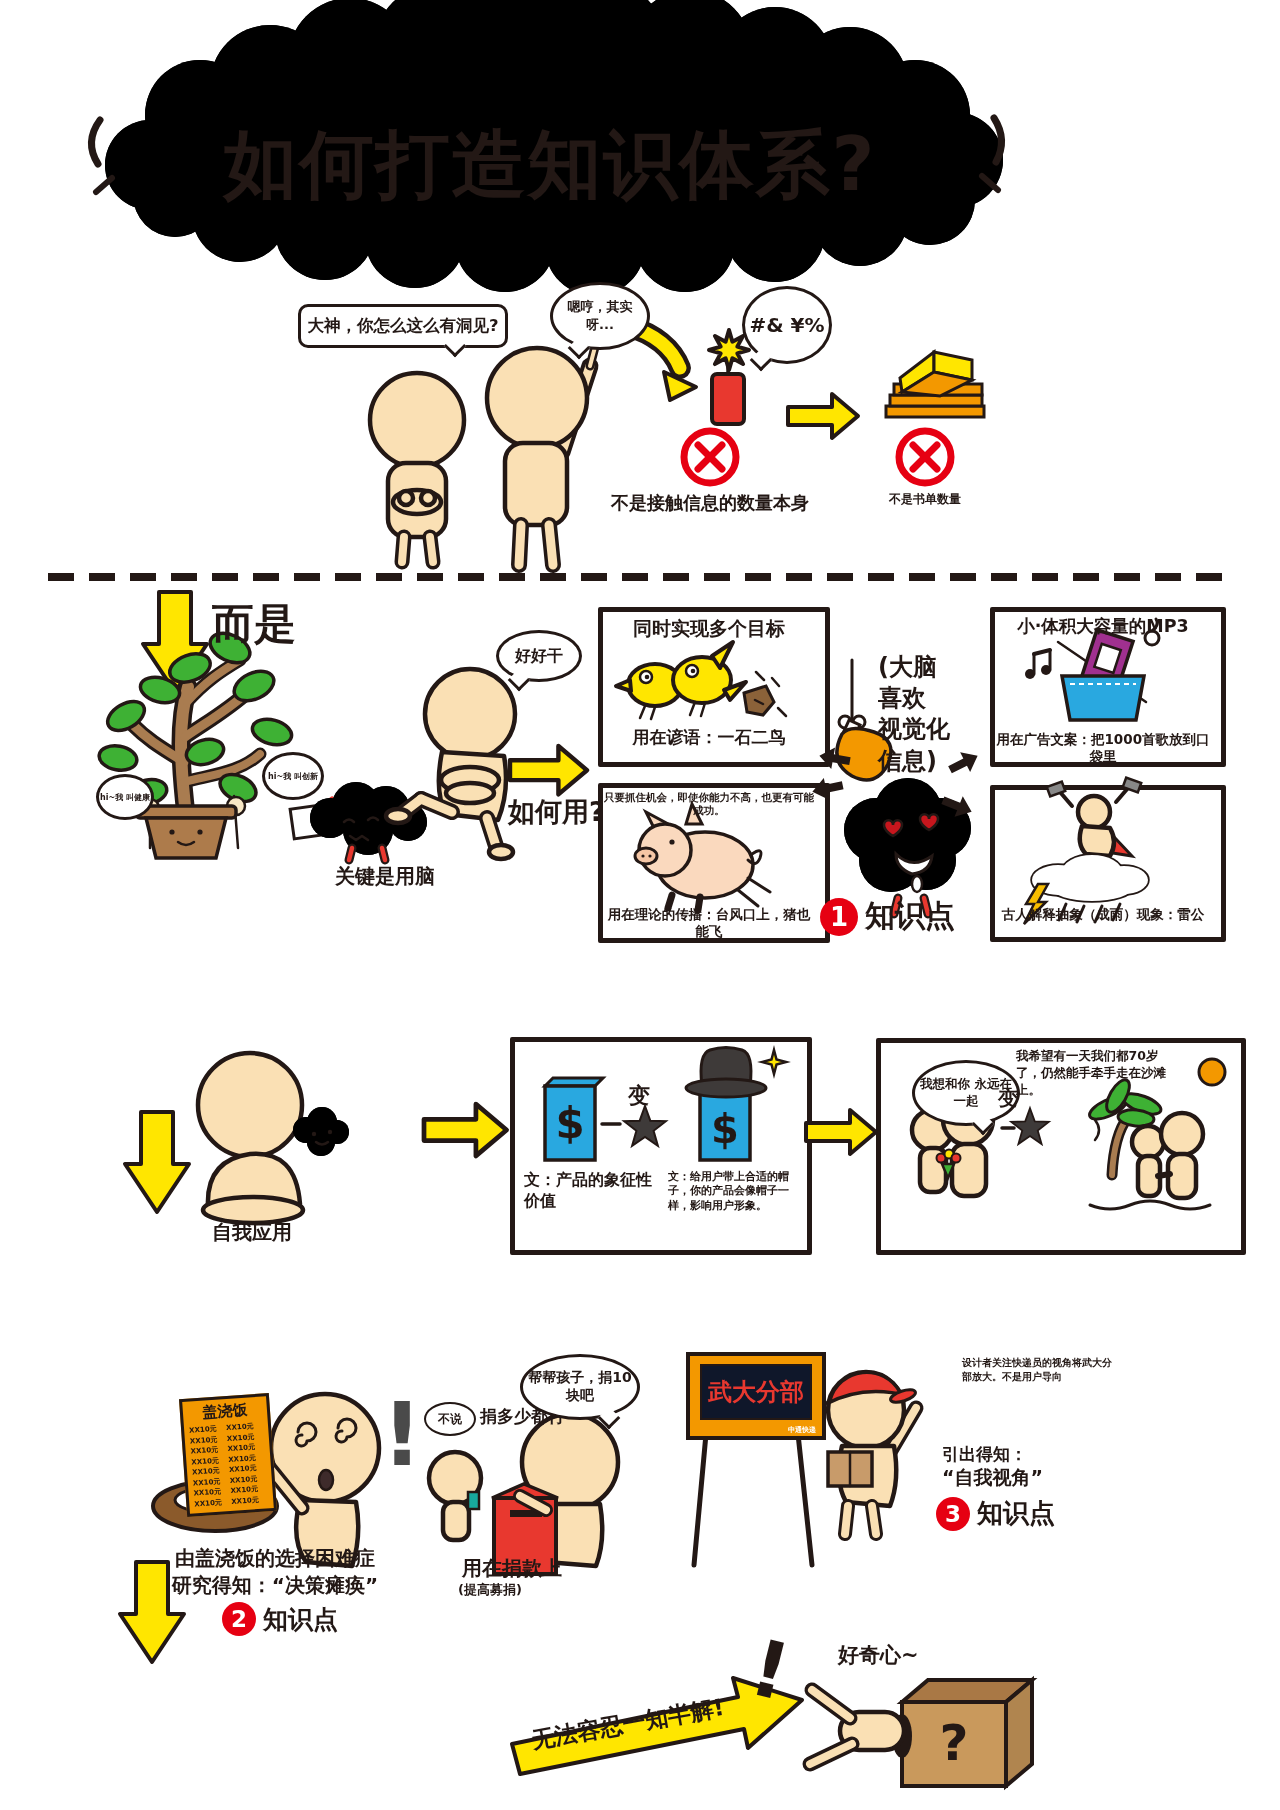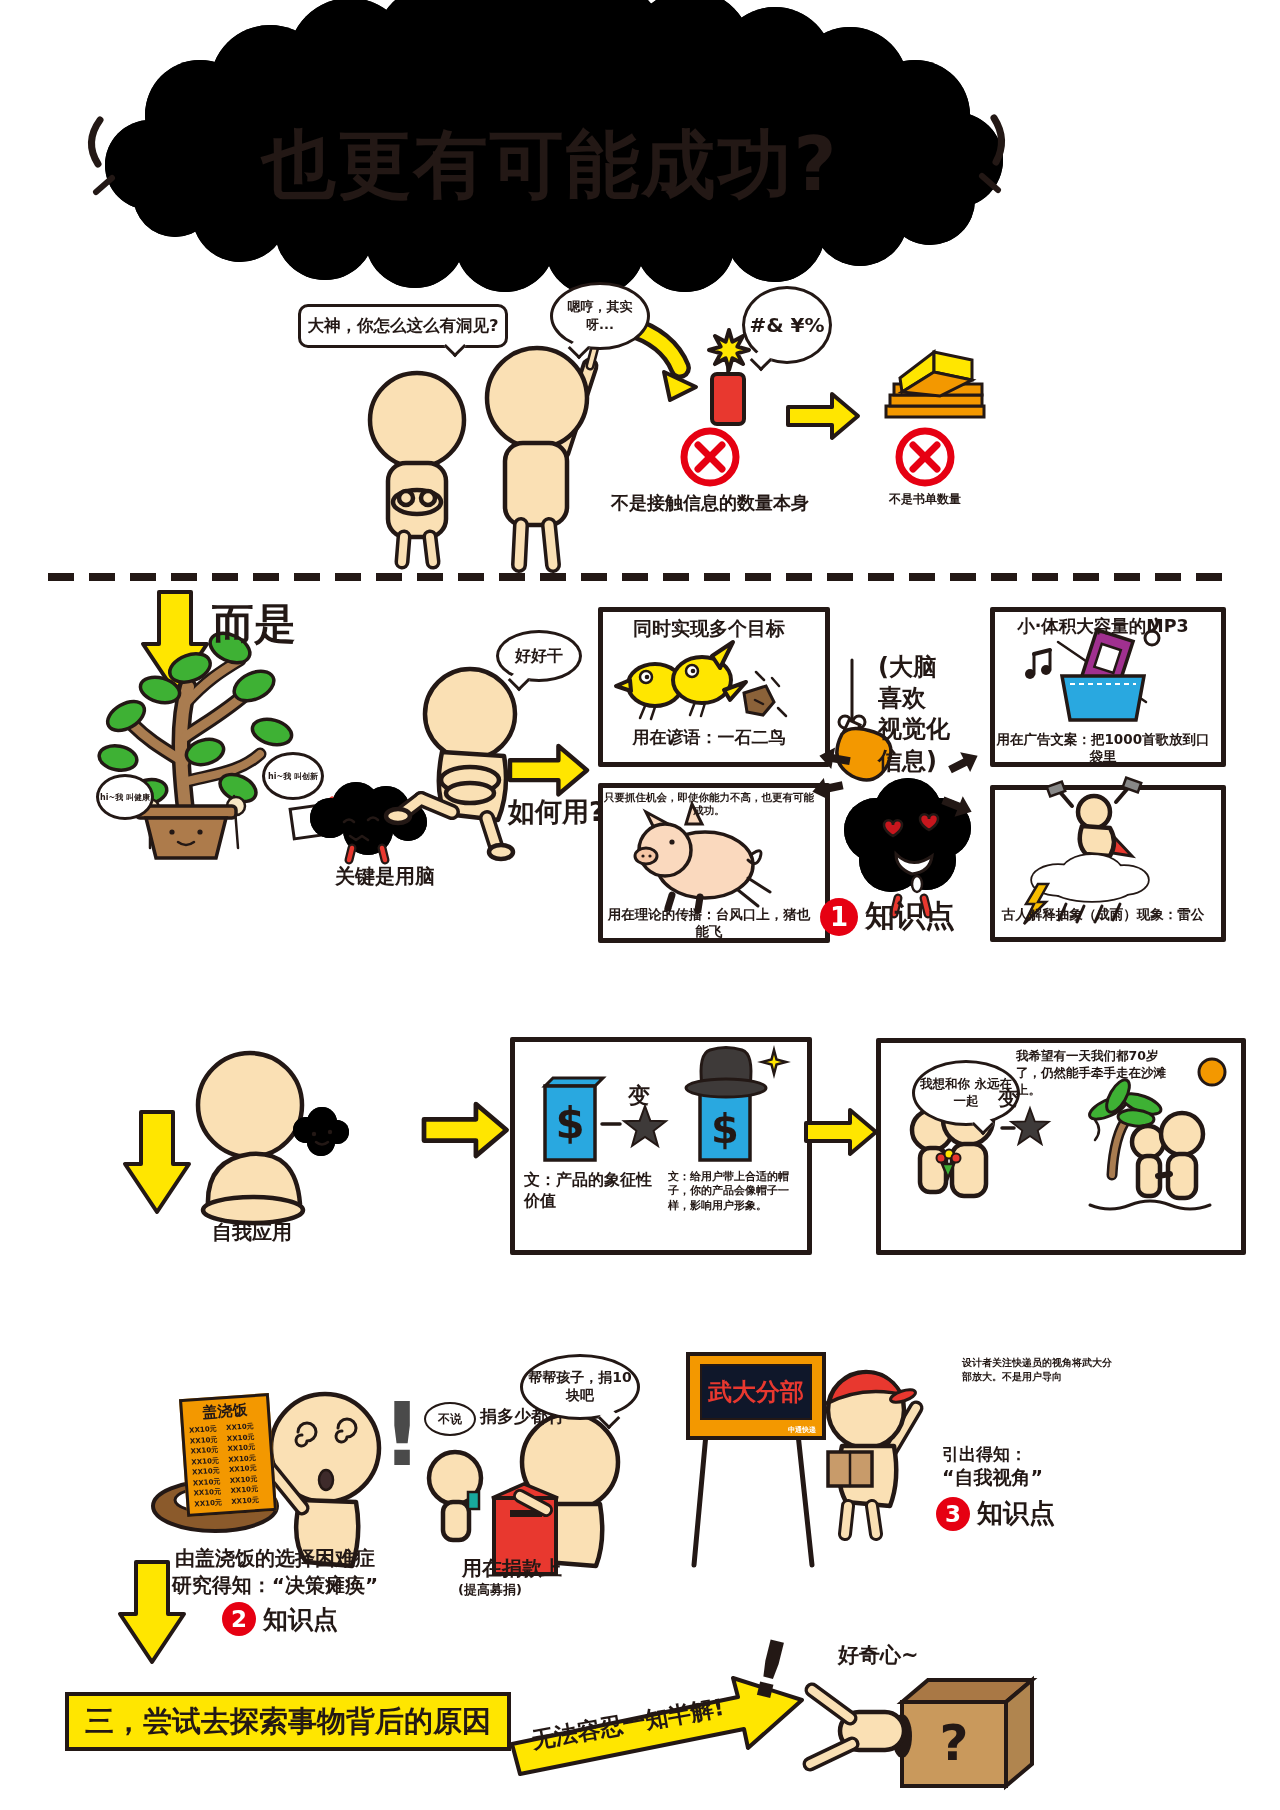--- a/index.html
+++ b/index.html
@@ -482,21 +482,21 @@
     </g>
   </svg>
 
   <div class="box" style="left:598px;top:607px;width:222px;height:150px;"></div>
   <div class="box" style="left:598px;top:783px;width:222px;height:150px;"></div>
   <div class="box" style="left:990px;top:607px;width:226px;height:150px;"></div>
   <div class="box" style="left:990px;top:785px;width:226px;height:147px;"></div>
   <div class="box" style="left:510px;top:1037px;width:292px;height:208px;"></div>
   <div class="box" style="left:876px;top:1038px;width:360px;height:207px;"></div>
 
-  <div class="t c" style="left:160px;top:118px;width:780px;font-size:74px;letter-spacing:2px;">也更有可能成功?</div>
+  <div class="t c" style="left:160px;top:118px;width:780px;font-size:74px;letter-spacing:2px;">如何打造知识体系?</div>
 
   <div class="bubble rect" style="left:298px;top:304px;width:204px;height:38px;font-size:16.5px;">
     <span>大神，你怎么这么有洞见?</span>
     <i class="tail" style="left:146px;"></i>
   </div>
   <div class="bubble round" style="left:550px;top:282px;width:90px;height:58px;font-size:13px;padding:2px;">
     <span>嗯哼，其实呀...</span>
     <i class="tail" style="left:18px;"></i>
   </div>
   <div class="bubble round" style="left:742px;top:286px;width:80px;height:68px;font-size:20px;padding:2px;">
@@ -601,18 +601,17 @@
     <span style="position:absolute;right:6px;bottom:1px;color:#fff;font-size:7px;font-weight:bold;">中通快递</span>
   </div>
   <div class="t" style="left:962px;top:1356px;width:158px;font-size:10px;line-height:1.35;">设计者关注快递员的视角将武大分部放大。不是用户导向</div>
   <div class="t" style="left:942px;top:1444px;font-size:17px;">引出得知：</div>
   <div class="t" style="left:942px;top:1466px;font-size:19px;">“自我视角”</div>
   <div class="badge" style="left:936px;top:1496px;">
     <span class="num" style="width:34px;height:34px;font-size:23px;">3</span>
     <span style="font-size:26px;">知识点</span>
   </div>
 
-  <div class="banner" style="left:65px;top:1692px;">三，尝试去探索事物背后的原因</div>
   <div class="t" style="left:530px;top:1702px;width:280px;font-size:23px;transform:rotate(-10deg);">无法容忍一知半解!</div>
   <div class="t" style="left:752px;top:1622px;font-size:78px;transform:rotate(14deg);">!</div>
   <div class="t" style="left:838px;top:1642px;font-size:21px;">好奇心~</div>
   <div class="t c" style="left:924px;top:1712px;width:60px;font-size:50px;">?</div>
 </div>
 
 </body></html>

